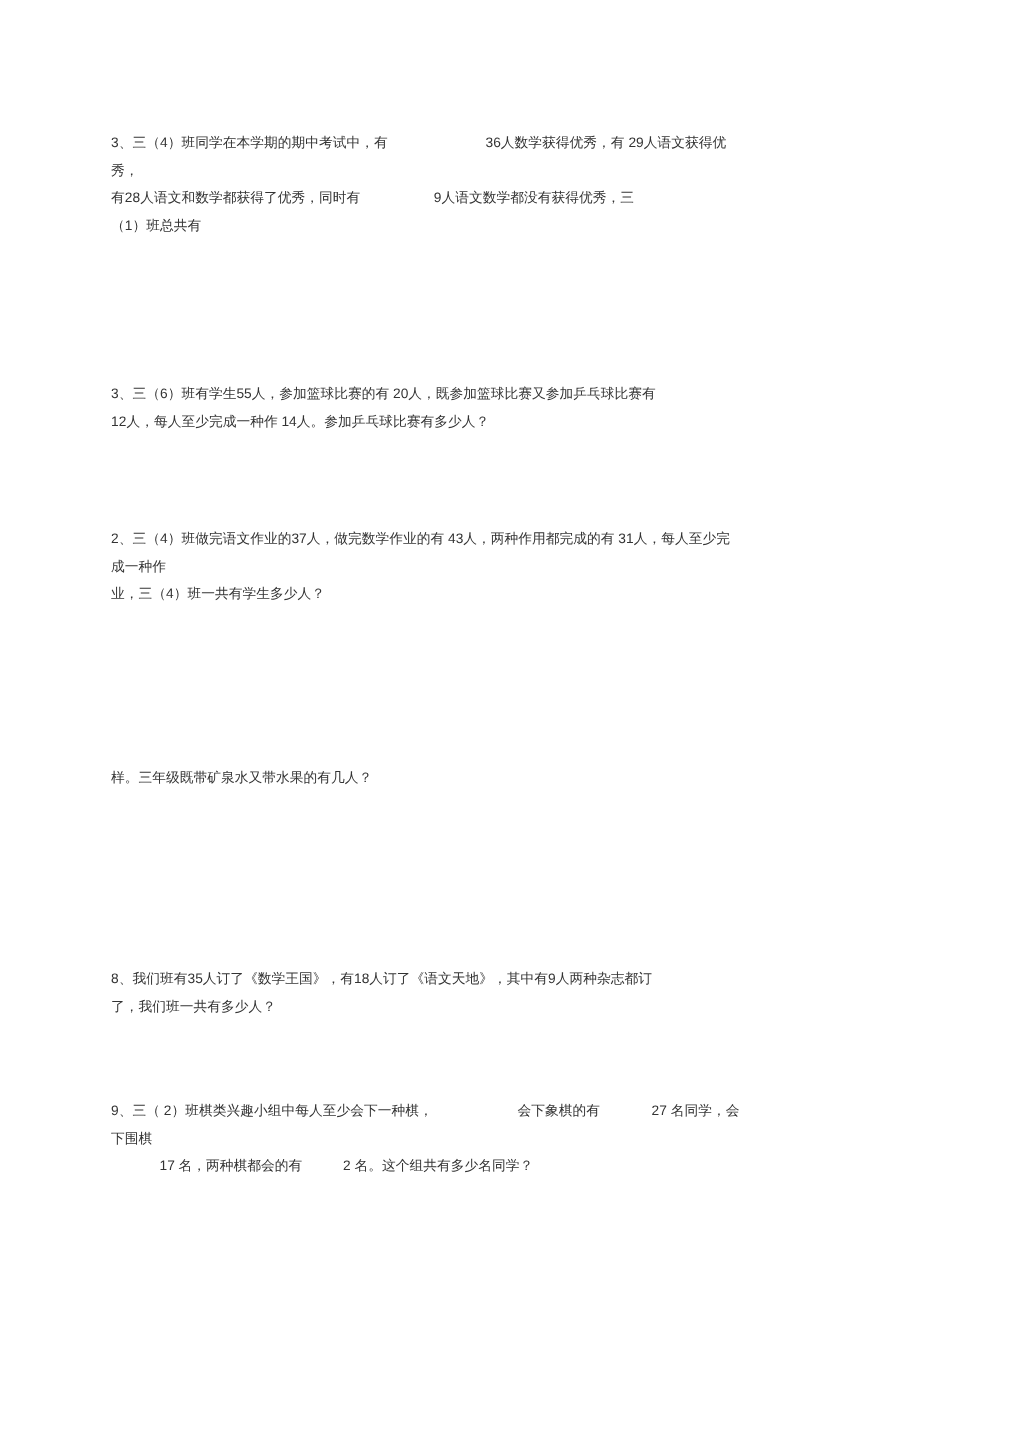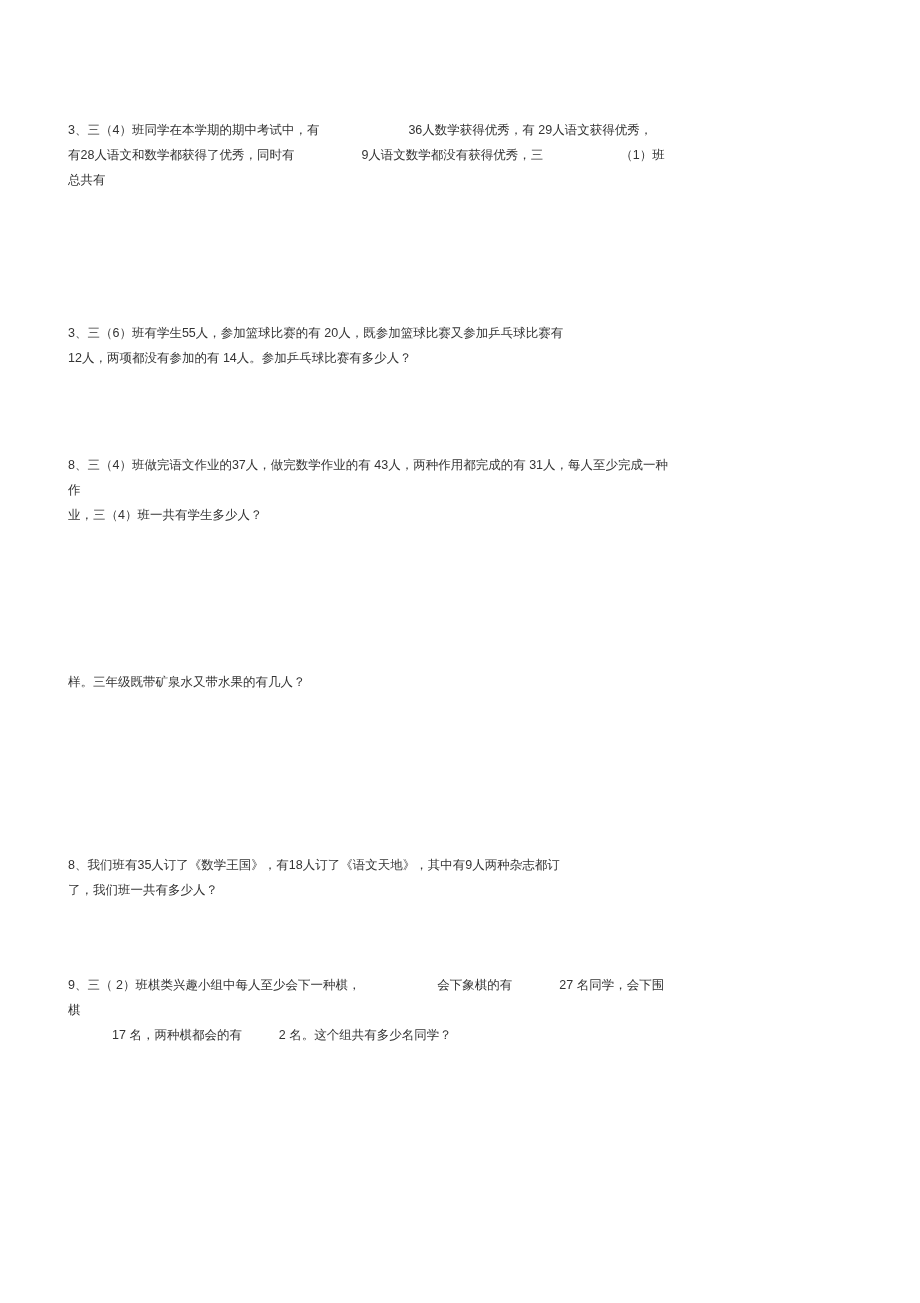--- a/index.html
+++ b/index.html
@@ -4,21 +4,21 @@
 <style>
   html, body {
     margin: 0;
     padding: 0;
     background: #ffffff;
     width: 920px;
   }
   .page {
     width: 805px;
     min-height: 1303px;
-    padding: 118px 130px 60px 68px;
+    padding: 118px 130px 60px 101px;
     box-sizing: border-box;
     font-family: "Microsoft YaHei", "SimSun", Arial, sans-serif;
     font-size: 12.5px;
     color: #333;
     line-height: 2.0;
     position: relative;
   }
   .problem {
     margin-bottom: 10px;
   }
@@ -105,27 +105,27 @@
       <span>9人语文数学都没有获得优秀，三</span>
       <span style="display:inline-block;width:70px;"></span>
       <span>（1）班总共有</span>
     </div>
   </div>
 
   <div class="gap-lg"></div>
 
   <div class="problem">
     <div>3、三（6）班有学生55人，参加篮球比赛的有 20人，既参加篮球比赛又参加乒乓球比赛有</div>
-    <div>12人，两项都没有参加的有 14人。参加乒乓球比赛有多少人？</div>
+    <div>12人，每人至少完成一种作 14人。参加乒乓球比赛有多少人？</div>
   </div>
 
   <div class="gap-md"></div>
 
   <div class="problem">
-    <div>8、三（4）班做完语文作业的37人，做完数学作业的有 43人，两种作用都完成的有 31人，每人至少完成一种作</div>
+    <div>2、三（4）班做完语文作业的37人，做完数学作业的有 43人，两种作用都完成的有 31人，每人至少完成一种作</div>
     <div>业，三（4）班一共有学生多少人？</div>
   </div>
 
   <div class="gap-md"></div>
 
 
   <div class="gap-sm"></div>
 
   <div class="problem">
     <div>样。三年级既带矿泉水又带水果的有几人？</div>

